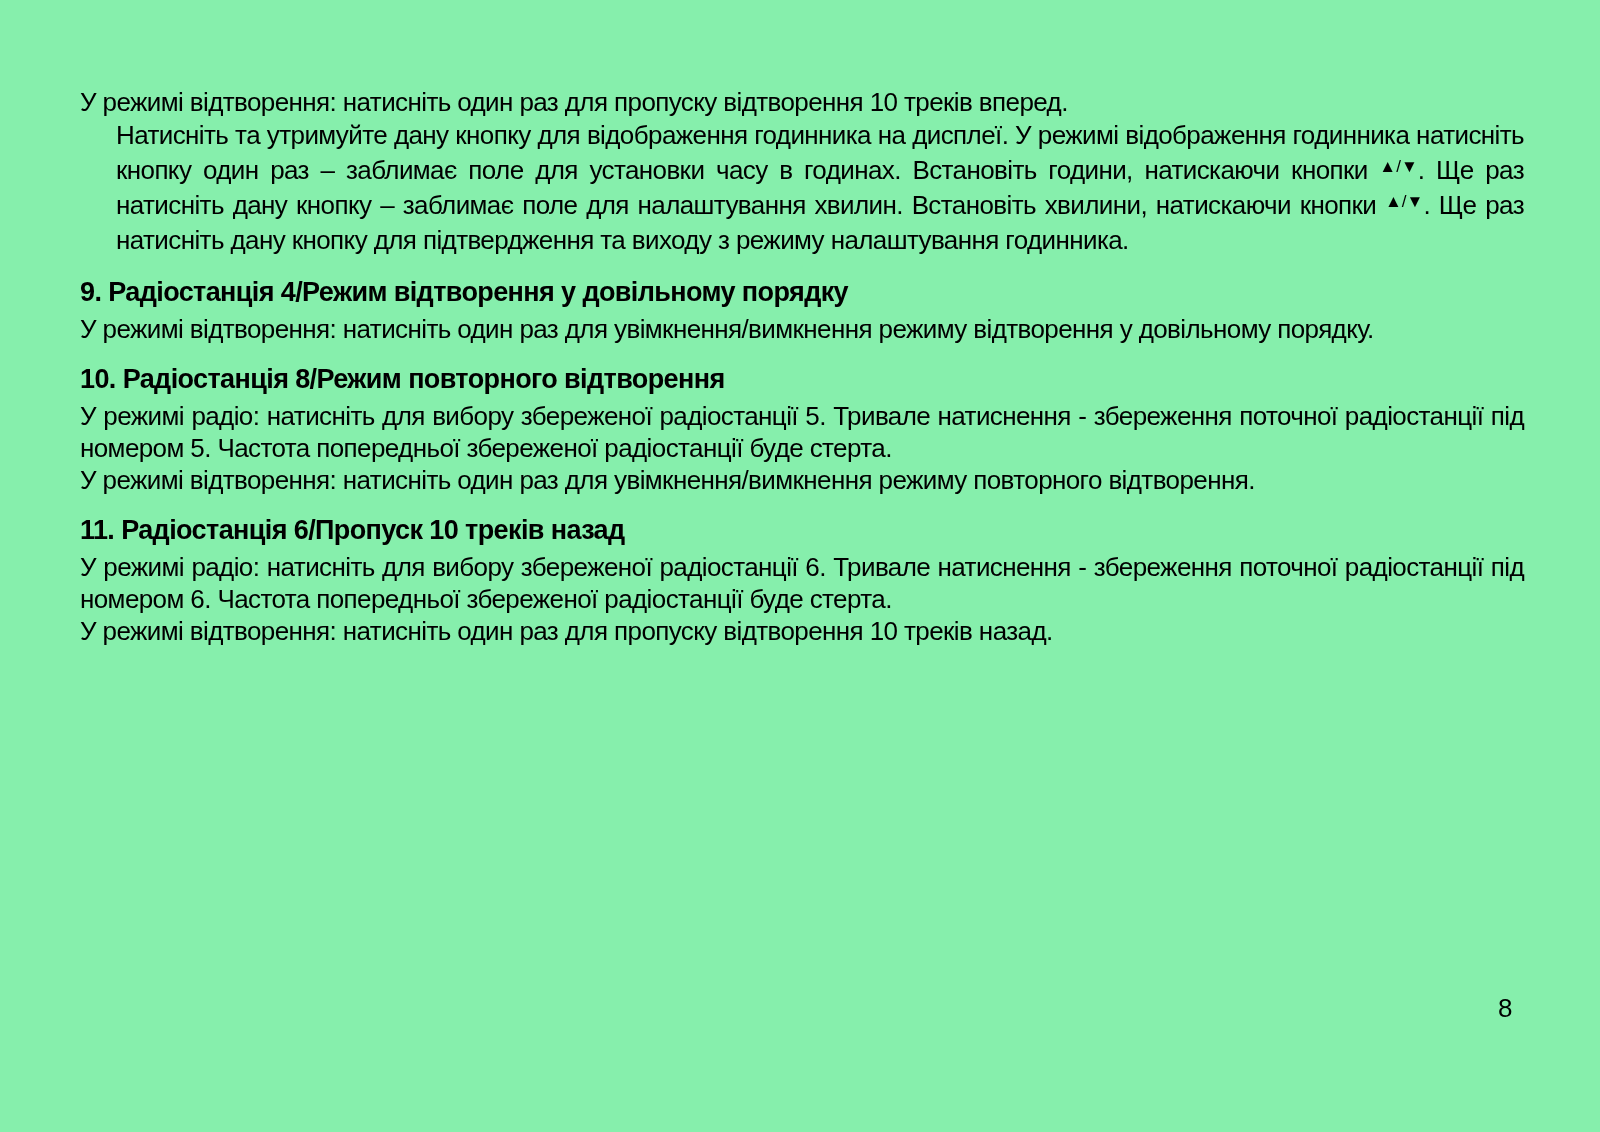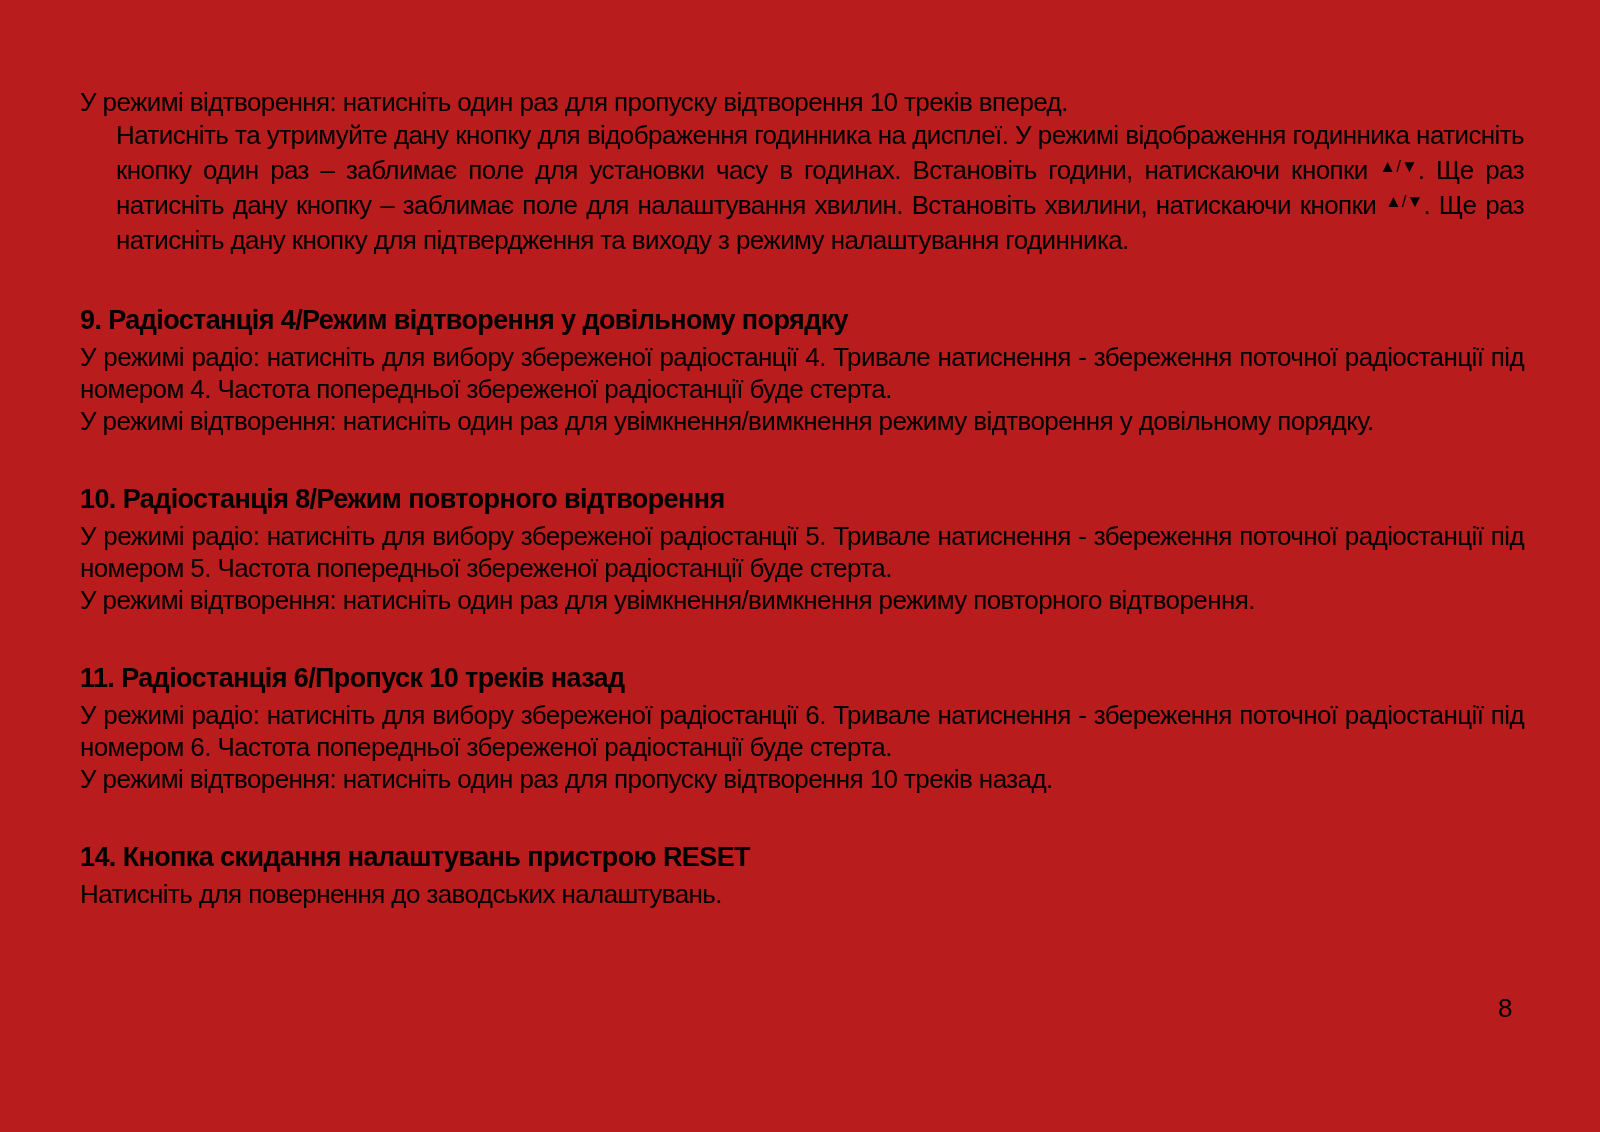--- a/index.html
+++ b/index.html
@@ -6,21 +6,21 @@
     margin: 0;
     padding: 0;
     background: #ffffff;
     color: #000000;
     font-family: "Liberation Sans", sans-serif;
   }
   .page {
     position: relative;
     width: 1600px;
     height: 1132px;
-    background: #b91c1c;
+    background: #86efac;
     overflow: hidden;
   }
   .content {
     position: absolute;
     top: 86px;
     left: 80px;
     width: 1444px;
   }
   .body-para {
     margin: 0;
@@ -28,21 +28,21 @@
     line-height: 32px;
     letter-spacing: -0.6px;
     text-align: justify;
     color: #000000;
   }
   .clock-para {
     line-height: 35px;
     margin-left: 36px;
   }
   .section {
-    margin-top: 46px;
+    margin-top: 18px;
   }
   .section-heading {
     margin: 0 0 4px 0;
     font-size: 27px;
     font-weight: bold;
     letter-spacing: -0.6px;
     line-height: 33px;
     color: #000000;
   }
   .arrows {
@@ -67,37 +67,32 @@
 
 <div class="page">
   <div class="content">
 
     <p class="body-para">У режимі відтворення: натисніть один раз для пропуску відтворення 10 треків вперед.</p>
 
     <p class="body-para clock-para"><span>Натисніть та утримуйте дану кнопку для відображення годинника на дисплеї. У режимі відображення годинника натисніть кнопку один раз – заблимає поле для установки часу в годинах. Встановіть години, натискаючи кнопки </span><span class="arrows">▲/▼</span><span>. Ще раз натисніть дану кнопку – заблимає поле для налаштування хвилин. Встановіть хвилини, натискаючи кнопки </span><span class="arrows">▲/▼</span><span>. Ще раз натисніть дану кнопку для підтвердження та виходу з режиму налаштування годинника.</span></p>
 
     <section class="section">
       <h2 class="section-heading">9. Радіостанція 4/Режим відтворення у довільному порядку</h2>
-      <p class="body-para">У режимі радіо: натисніть для вибору збереженої радіостанції 4. Тривале натиснення - збереження поточної радіостанції під номером 4. Частота попередньої збереженої радіостанції буде стерта.</p>
       <p class="body-para">У режимі відтворення: натисніть один раз для увімкнення/вимкнення режиму відтворення у довільному порядку.</p>
     </section>
 
     <section class="section">
       <h2 class="section-heading">10. Радіостанція 8/Режим повторного відтворення</h2>
       <p class="body-para">У режимі радіо: натисніть для вибору збереженої радіостанції 5. Тривале натиснення - збереження поточної радіостанції під номером 5. Частота попередньої збереженої радіостанції буде стерта.</p>
       <p class="body-para">У режимі відтворення: натисніть один раз для увімкнення/вимкнення режиму повторного відтворення.</p>
     </section>
 
     <section class="section">
       <h2 class="section-heading">11. Радіостанція 6/Пропуск 10 треків назад</h2>
       <p class="body-para">У режимі радіо: натисніть для вибору збереженої радіостанції 6. Тривале натиснення - збереження поточної радіостанції під номером 6. Частота попередньої збереженої радіостанції буде стерта.</p>
       <p class="body-para">У режимі відтворення: натисніть один раз для пропуску відтворення 10 треків назад.</p>
     </section>
 
-    <section class="section">
-      <h2 class="section-heading">14. Кнопка скидання налаштувань пристрою RESET</h2>
-      <p class="body-para">Натисніть для повернення до заводських налаштувань.</p>
-    </section>
 
   </div>
 
   <div class="page-number">8</div>
 </div>
 
 </body></html>

